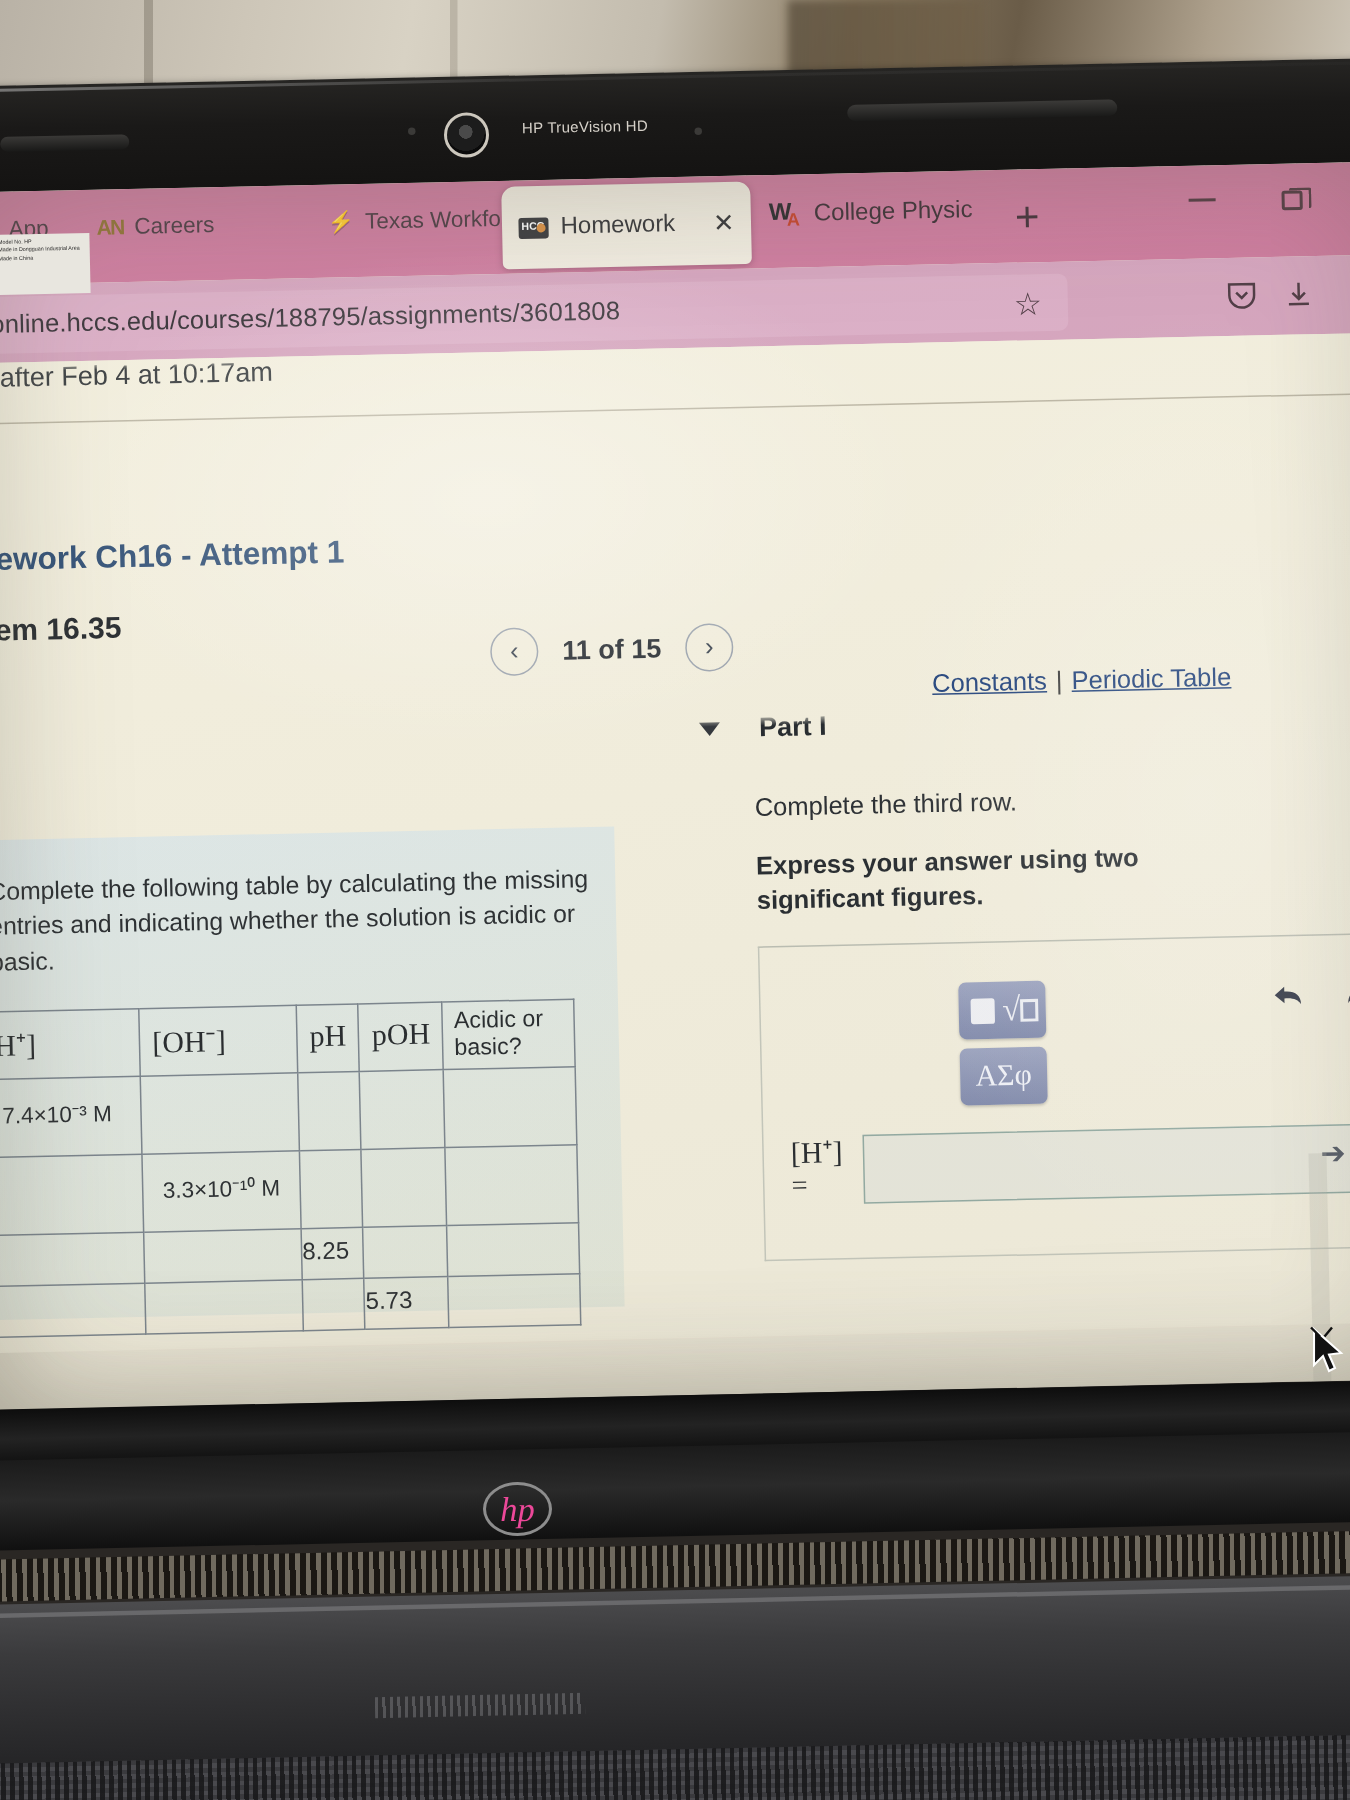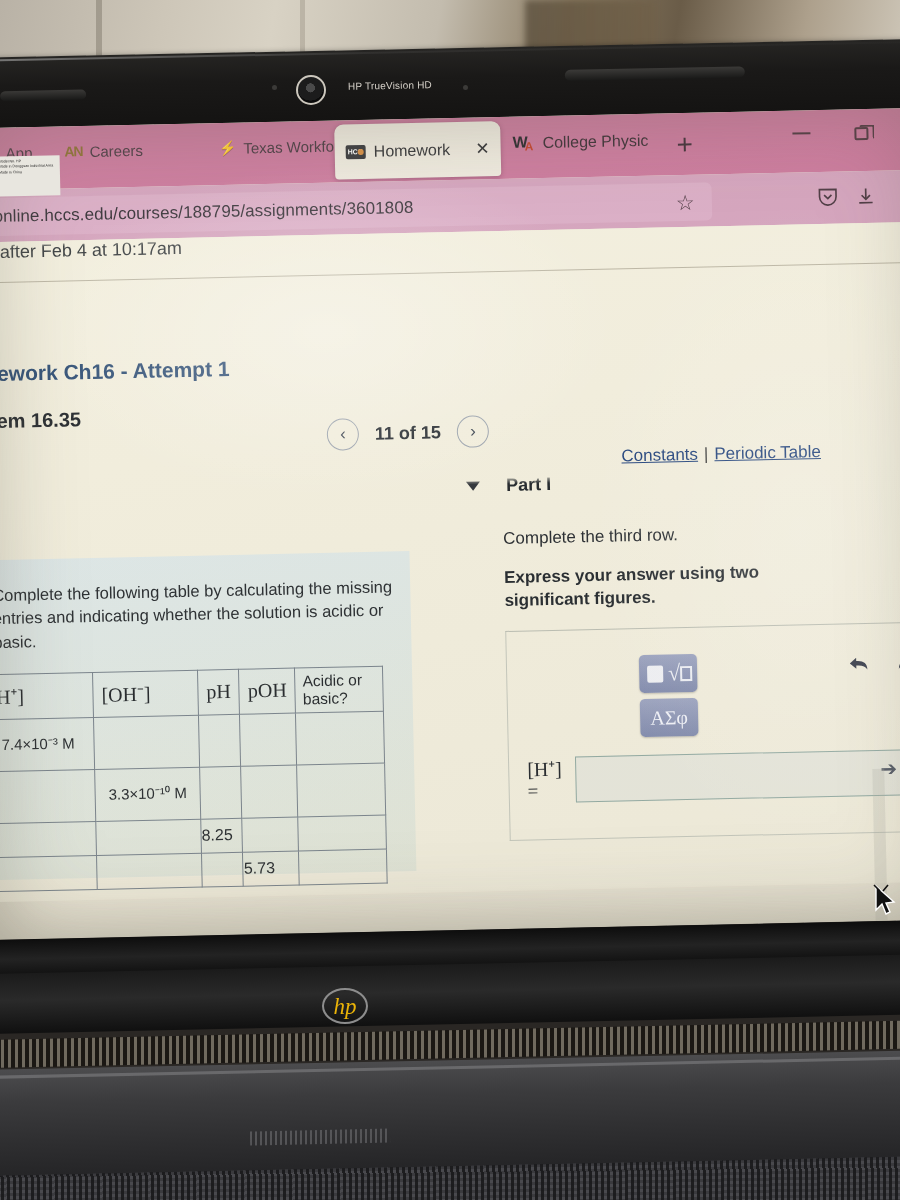--- a/index.html
+++ b/index.html
@@ -183,21 +183,21 @@
   
   .cursor { position:absolute; left:872px; top:884px; width:26px; height:34px; z-index:70; }
 
   
   .bottom-wrap { position:absolute; left:0; top:920px; width:900px; height:280px; overflow:hidden; }
   .lid-edge { position:absolute; left:-20px; top:10px; width:960px; height:36px;
     background:linear-gradient(180deg,#0d0d0d,#232323 55%,#111); transform:rotate(-1.2deg); }
   .hinge-bar { position:absolute; left:-20px; top:44px; width:960px; height:60px;
     background:linear-gradient(180deg,#1b1b1b,#2a2a2a 45%,#101010); transform:rotate(-1.2deg); }
   .hp-logo { position:absolute; left:322px; top:988px; width:46px; height:36px; border-radius:50%;
-    border:2.2px solid #8d8d8d; color:#eab308; font-family:"Liberation Serif", serif; font-style:italic;
+    border:2.2px solid #8d8d8d; color:#ec4899; font-family:"Liberation Serif", serif; font-style:italic;
     font-size:23px; text-align:center; line-height:33px; z-index:5; }
   .vent { position:absolute; left:-20px; top:110px; width:960px; height:28px; transform:rotate(-1.2deg);
     background:
       repeating-linear-gradient(90deg, rgba(210,200,180,.55) 0 3px, rgba(25,22,18,.9) 3px 7px),
       #15120e;
     opacity:.85; }
   .palm { position:absolute; left:-20px; top:140px; width:960px; height:110px;
     background:linear-gradient(180deg,#4c4c4e 0%,#3b3b3d 30%,#2f2f31 65%,#242426 100%); transform:rotate(-1.2deg); }
   .palm-hl { position:absolute; left:0; top:6px; width:100%; height:3px; background:rgba(190,190,195,.28); }
   .sticker { position:absolute; left:-4px; top:156px; width:64px; height:40px; background:#e8e6df;

